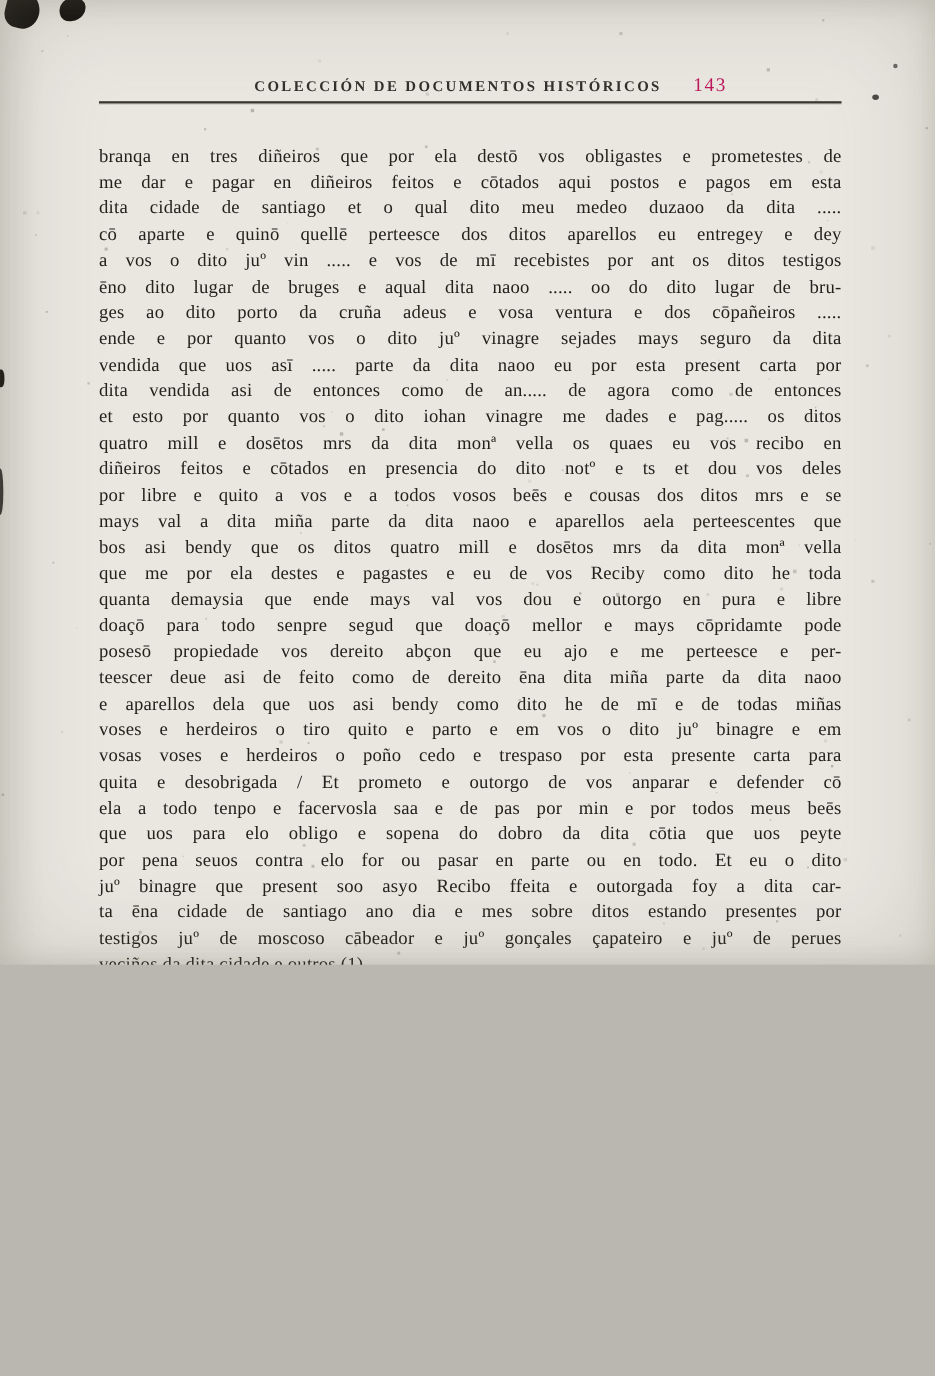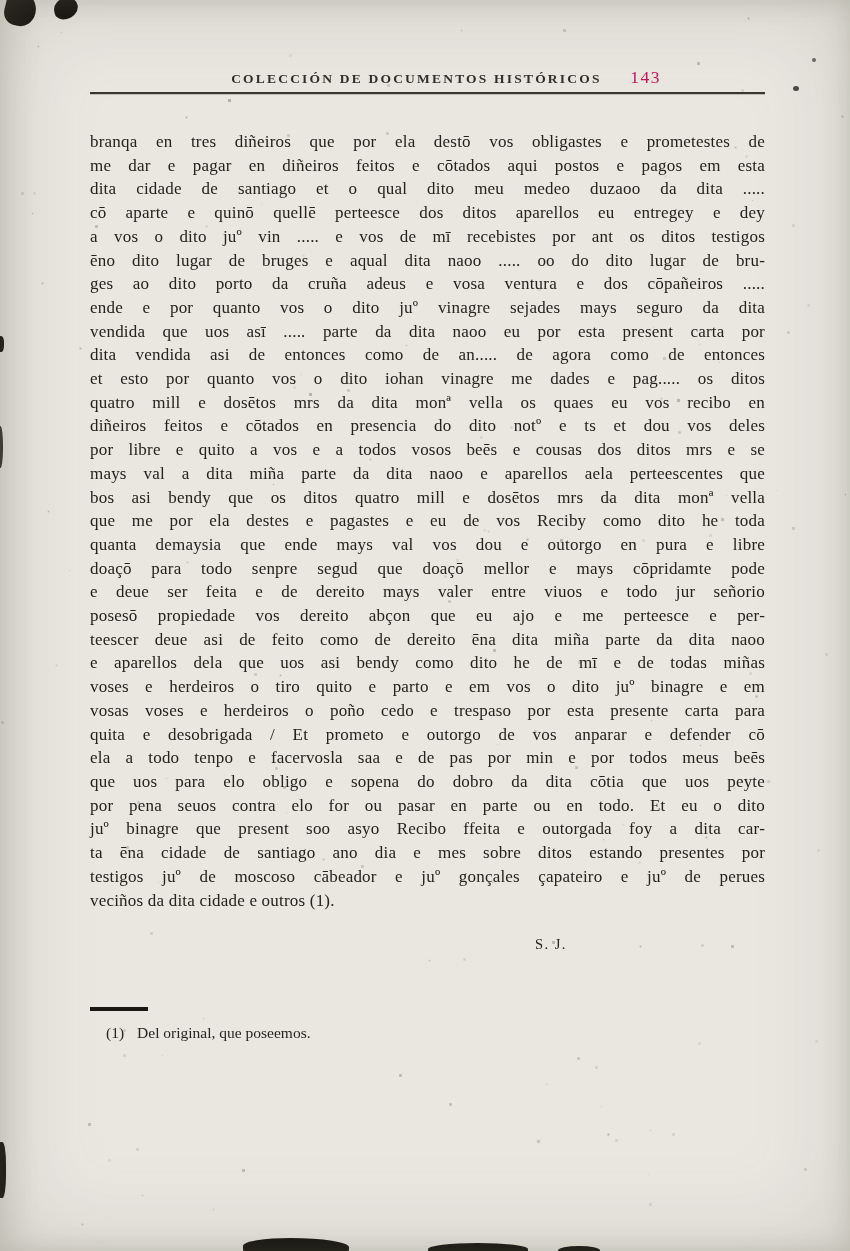--- a/index.html
+++ b/index.html
@@ -1,19 +1,19 @@
 <!DOCTYPE html>
 <html><head>
 <meta charset="utf-8">
 <style>
   * { margin:0; padding:0; box-sizing:border-box; }
   html,body { width:850px; height:1251px; }
   body { background:#b9b7b0; font-family:"Liberation Serif","DejaVu Serif",serif; }
   .page {
-    position:relative; width:850px; height:1251px;
+    position:relative; width:850px; height:877px;
     background:#e9e7e0; overflow:hidden;
   }
   .page::after {
     content:""; position:absolute; inset:0; pointer-events:none;
     box-shadow: inset 0 0 95px rgba(110,104,92,0.22), inset 14px 0 28px rgba(95,90,78,0.14), inset -8px 0 20px rgba(110,104,92,0.10);
   }
   .content { position:absolute; left:90px; right:85px; top:70px; }
 
   .header { position:relative; height:22px; }
   .header-title {
@@ -88,21 +88,20 @@
         <div class="line">dita vendida asi de entonces como de an..... de agora como de entonces</div>
         <div class="line">et esto por quanto vos o dito iohan vinagre me dades e pag..... os ditos</div>
         <div class="line">quatro mill e dosētos mrs da dita monª vella os quaes eu vos recibo en</div>
         <div class="line">diñeiros feitos e cōtados en presencia do dito notº e ts et dou vos deles</div>
         <div class="line">por libre e quito a vos e a todos vosos beēs e cousas dos ditos mrs e se</div>
         <div class="line">mays val a dita miña parte da dita naoo e aparellos aela perteescentes que</div>
         <div class="line">bos asi bendy que os ditos quatro mill e dosētos mrs da dita monª vella</div>
         <div class="line">que me por ela destes e pagastes e eu de vos Reciby como dito he toda</div>
         <div class="line">quanta demaysia que ende mays val vos dou e outorgo en pura e libre</div>
         <div class="line">doaçō para todo senpre segud que doaçō mellor e mays cōpridamte pode</div>
-        <div class="line">e deue ser feita e de dereito mays valer entre viuos e todo jur señorio</div>
         <div class="line">posesō propiedade vos dereito abçon que eu ajo e me perteesce e per-</div>
         <div class="line">teescer deue asi de feito como de dereito ēna dita miña parte da dita naoo</div>
         <div class="line">e aparellos dela que uos asi bendy como dito he de mī e de todas miñas</div>
         <div class="line">voses e herdeiros o tiro quito e parto e em vos o dito juº binagre e em</div>
         <div class="line">vosas voses e herdeiros o poño cedo e trespaso por esta presente carta para</div>
         <div class="line">quita e desobrigada / Et prometo e outorgo de vos anparar e defender cō</div>
         <div class="line">ela a todo tenpo e facervosla saa e de pas por min e por todos meus beēs</div>
         <div class="line">que uos para elo obligo e sopena do dobro da dita cōtia que uos peyte</div>
         <div class="line">por pena seuos contra elo for ou pasar en parte ou en todo. Et eu o dito</div>
         <div class="line">juº binagre que present soo asyo Recibo ffeita e outorgada foy a dita car-</div>

